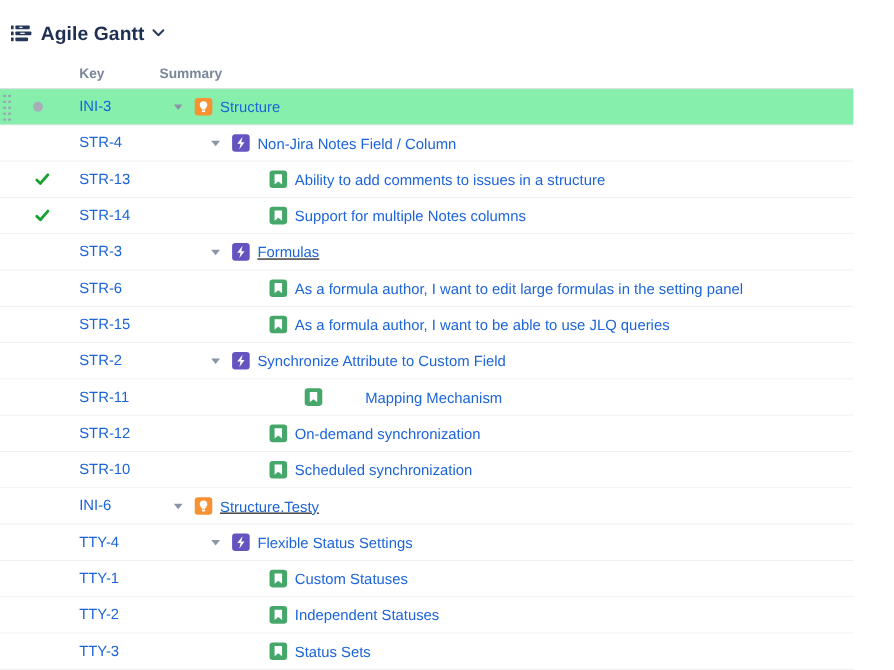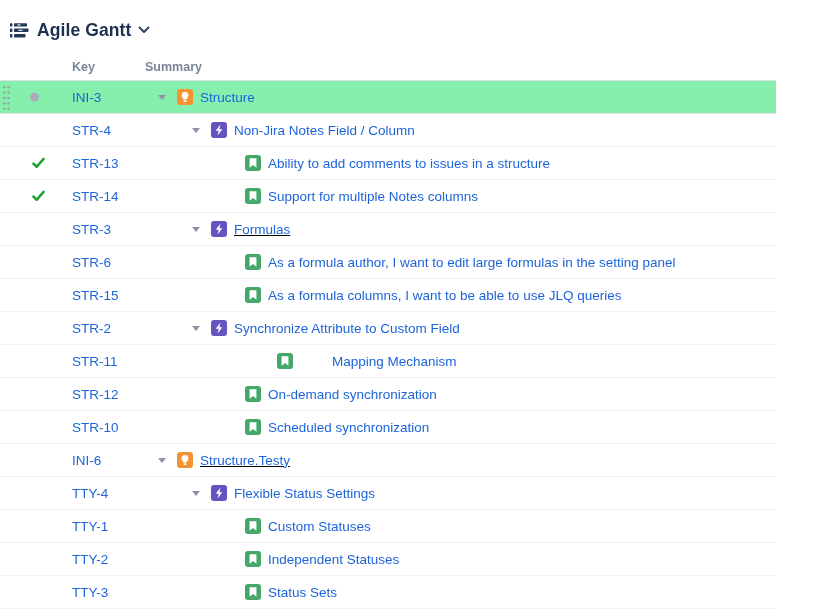--- a/index.html
+++ b/index.html
@@ -177,21 +177,21 @@
       <div class="row">
         <div class="gutter"></div>
         <div class="key-cell"><a href="#">STR-15</a></div>
         <div class="summary-cell" style="padding-left: 81px;">
           <span class="chevron-slot"></span>
           <span class="type-icon" style="background: rgb(69, 168, 106);">
             <svg viewBox="0 0 16 16">
               <path d="M4.6 3.3h6.8v9.4L8 9.9l-3.4 2.8z" fill="#fff"></path>
             </svg>
           </span>
-          <a href="#">As a formula columns, I want to be able to use JLQ queries</a>
+          <a href="#">As a formula author, I want to be able to use JLQ queries</a>
         </div>
       </div>
       <div class="row">
         <div class="gutter"></div>
         <div class="key-cell"><a href="#">STR-2</a></div>
         <div class="summary-cell" style="padding-left: 47px;">
           <span class="chevron-slot">
             <span class="tri"></span>
           </span>
           <span class="type-icon" style="background: rgb(101, 84, 192);">

